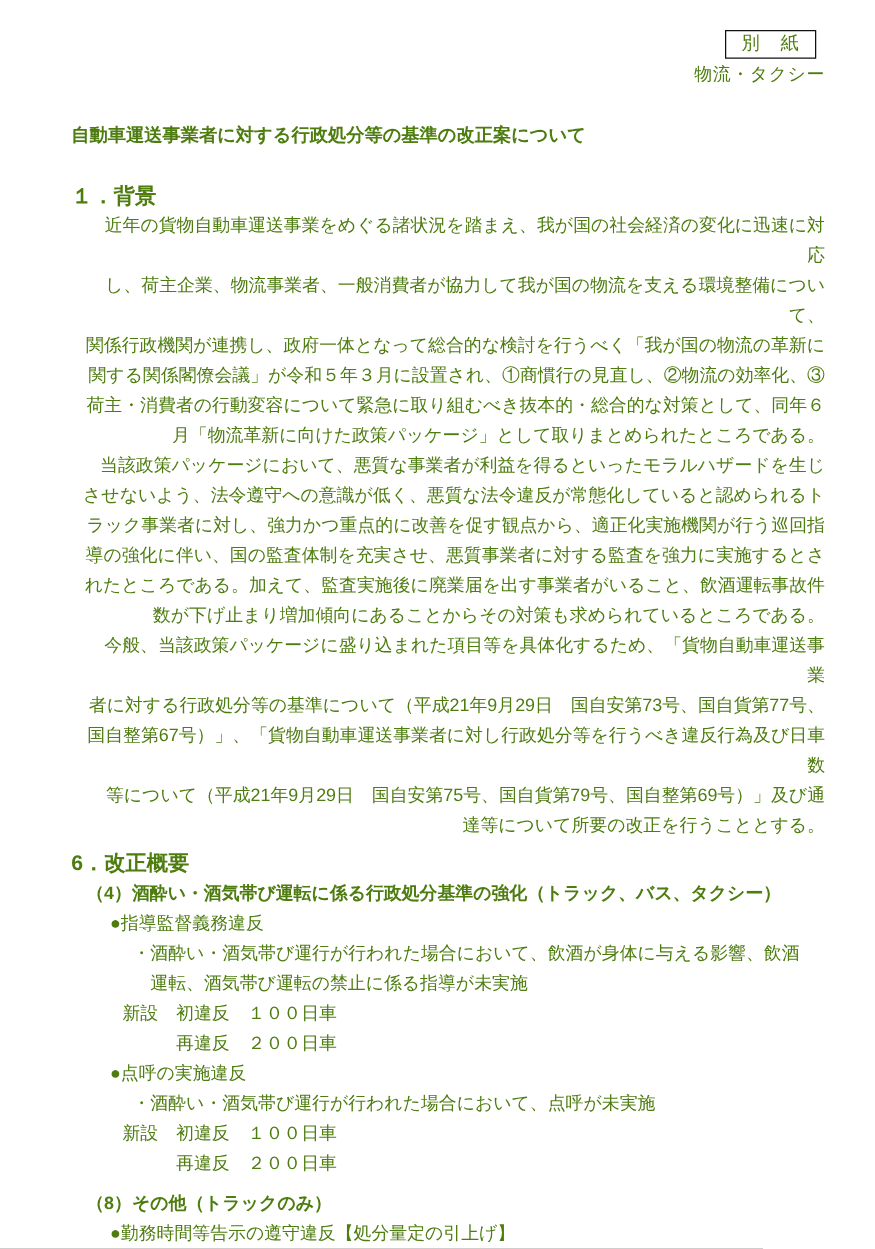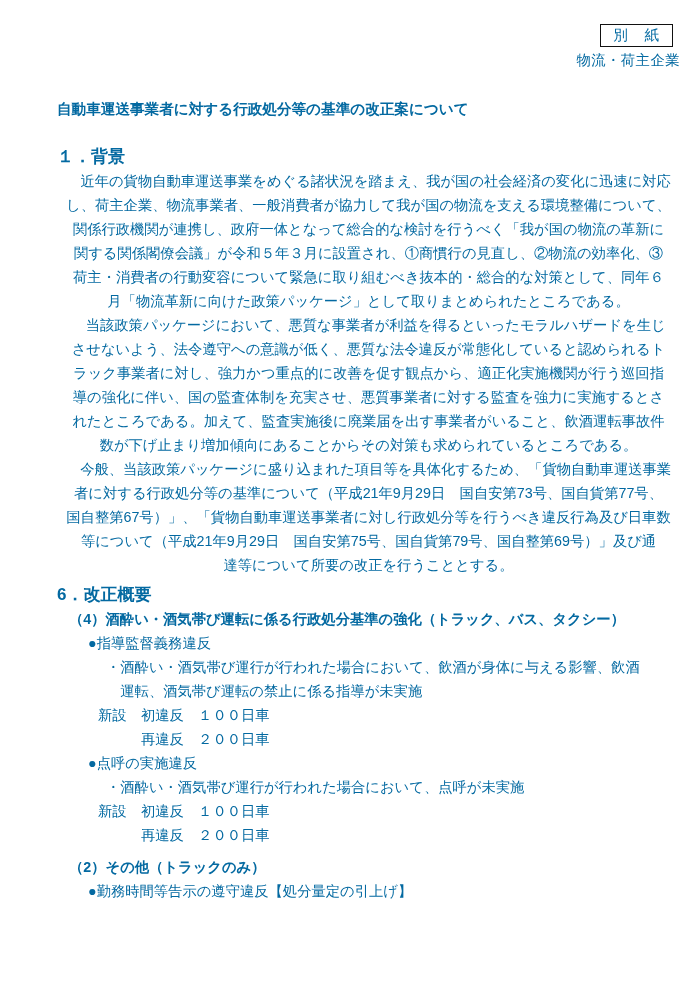--- a/index.html
+++ b/index.html
@@ -2,26 +2,26 @@
 <html lang="ja"><head>
 <meta charset="utf-8">
 <style>
   html,body { margin:0; padding:0; background:#888; }
   .page {
     position: relative;
     width: 700px;
     height: 999px;
     margin: 0 auto;
     background: #ffffff;
-    color: #0369a1;
+    color: #4d7c0f;
     font-family: "Liberation Sans", sans-serif;
     font-size: 14.3px;
     line-height: 24px;
     box-sizing: border-box;
-    padding: 24px 20px 0 57px;
+    padding: 24px 40px 0 57px;
     overflow: hidden;
   }
   .header {
     text-align: right;
     line-height: 23px;
   }
   .tag-box {
     display: inline-block;
     border: 1.5px solid #111;
     padding: 0 12px;
@@ -43,21 +43,21 @@
     margin: 24px 0 0 0;
     font-size: 17px;
     font-weight: bold;
     line-height: 24px;
     text-underline-offset: 3px;
   }
   .sec-heading.second { margin-top: 6px; }
   .para {
     margin: 0;
     white-space: pre-wrap;
-    text-align: center;
+    text-align: right;
   }
   .sub-title {
     padding-left: 12px;
     font-weight: bold;
     white-space: pre-wrap;
   }
   .bullet-line {
     padding-left: 31px;
     white-space: pre-wrap;
   }
@@ -74,21 +74,21 @@
 </style>
 </head>
 <body>
 
 <div class="page">
 
   <div class="header">
     <div>
       <span class="tag-box">別　紙</span>
     </div>
-    <div class="header-line">物流・荷主企業</div>
+    <div class="header-line">物流・タクシー</div>
   </div>
 
   <h1 class="doc-title">自動車運送事業者に対する行政処分等の基準の改正案について</h1>
 
   <section>
     <h2 class="sec-heading">１．背景</h2>
     <p class="para">　近年の貨物自動車運送事業をめぐる諸状況を踏まえ、我が国の社会経済の変化に迅速に対応
 し、荷主企業、物流事業者、一般消費者が協力して我が国の物流を支える環境整備について、
 関係行政機関が連携し、政府一体となって総合的な検討を行うべく「我が国の物流の革新に
 関する関係閣僚会議」が令和５年３月に設置され、①商慣行の見直し、②物流の効率化、③
@@ -116,18 +116,18 @@
     <div class="detail-line">・酒酔い・酒気帯び運行が行われた場合において、飲酒が身体に与える影響、飲酒
 　運転、酒気帯び運転の禁止に係る指導が未実施</div>
     <div class="penalty-block">新設　初違反　１００日車
 　　　再違反　２００日車</div>
 
     <div class="bullet-line">●点呼の実施違反</div>
     <div class="detail-line">・酒酔い・酒気帯び運行が行われた場合において、点呼が未実施</div>
     <div class="penalty-block">新設　初違反　１００日車
 　　　再違反　２００日車</div>
 
-    <div class="sub-title gap-top">（2）その他（トラックのみ）</div>
+    <div class="sub-title gap-top">（8）その他（トラックのみ）</div>
     <div class="bullet-line">●勤務時間等告示の遵守違反【処分量定の引上げ】</div>
 
   </section>
 
 </div>
 
 </body></html>

